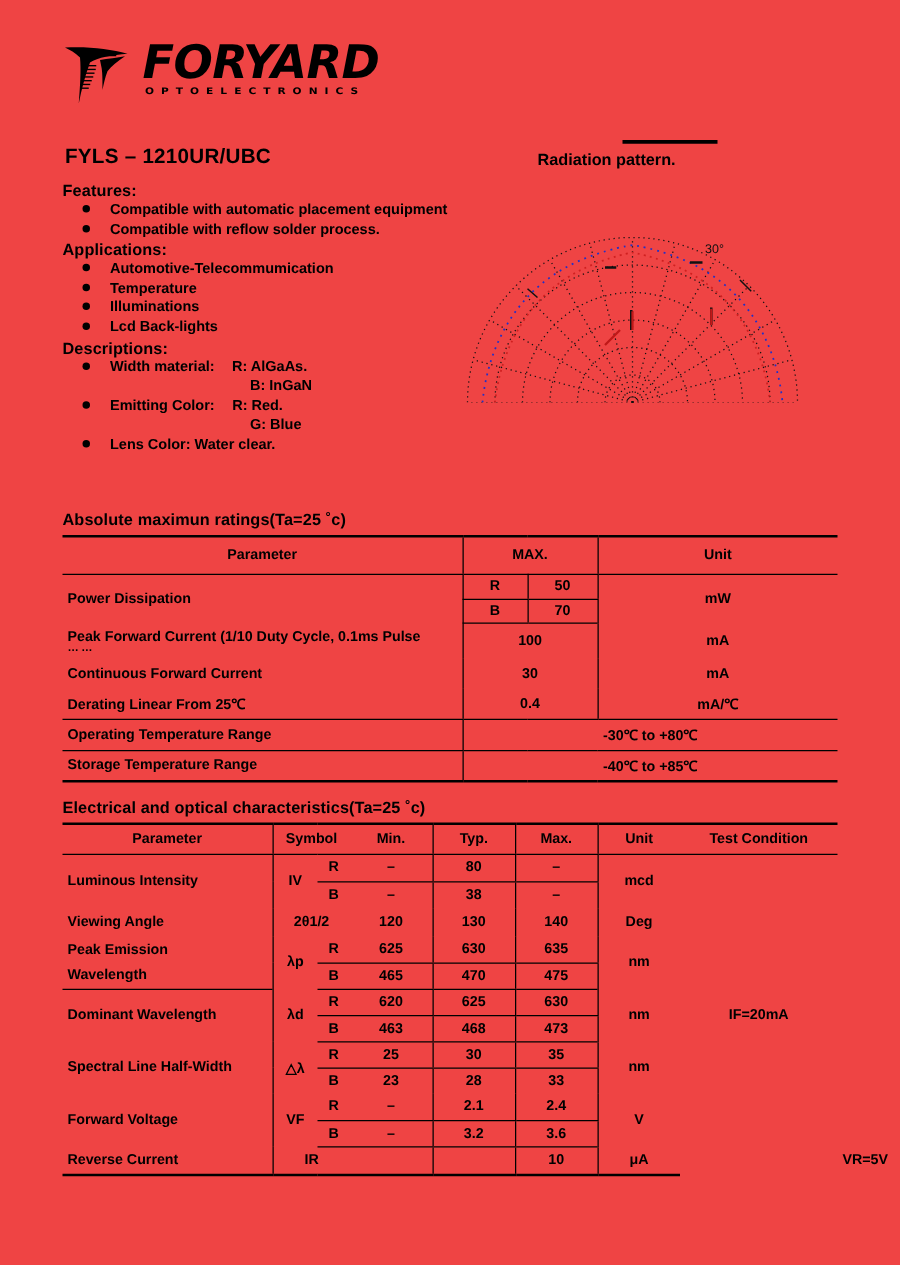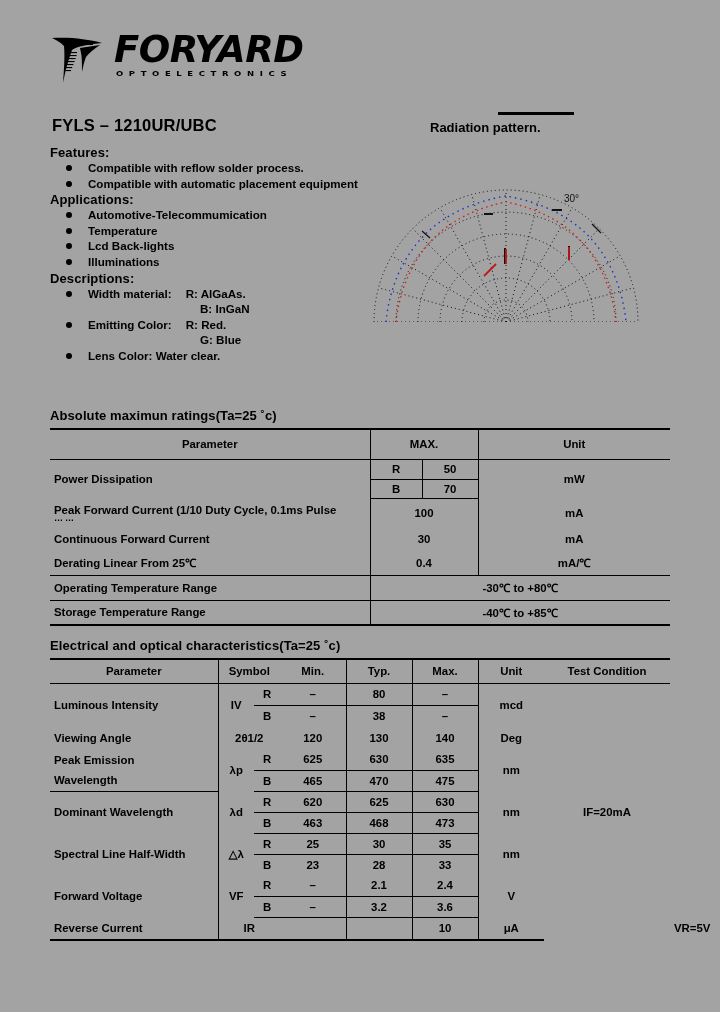--- a/index.html
+++ b/index.html
@@ -13,21 +13,21 @@
     position: relative;
     font-family: "Liberation Sans", sans-serif;
     color: #000000;
     overflow: hidden;
   }
   .page {
     position: absolute;
     left: 0; top: 0;
     width: 720px;
     height: 1012px;
-    background: #a3a3a3;
+    background: #ef4444;
   }
 
   
   .header {
     position: absolute;
     left: 50px; top: 28px;
     width: 620px;
     height: 78px;
   }
   .logo-block {
@@ -233,44 +233,44 @@
 
   <div class="partno">FYLS – 1210UR/UBC</div>
   <div class="radpat-title">Radiation pattern.</div>
 
   <div class="features">
 
     <div class="sec-head">Features:</div>
 
     <div class="bullet-row">
       <span class="bullet-dot"></span>
+      <span class="bullet-text">Compatible with automatic placement equipment</span>
+    </div>
+    <div class="bullet-row">
+      <span class="bullet-dot"></span>
       <span class="bullet-text">Compatible with reflow solder process.</span>
     </div>
-    <div class="bullet-row">
-      <span class="bullet-dot"></span>
-      <span class="bullet-text">Compatible with automatic placement equipment</span>
-    </div>
 
     <div class="sec-head" style="margin-top:4px;">Applications:</div>
 
     <div class="bullet-row">
       <span class="bullet-dot"></span>
       <span class="bullet-text">Automotive-Telecommumication</span>
     </div>
     <div class="bullet-row">
       <span class="bullet-dot"></span>
       <span class="bullet-text">Temperature</span>
     </div>
     <div class="bullet-row">
       <span class="bullet-dot"></span>
+      <span class="bullet-text">Illuminations</span>
+    </div>
+    <div class="bullet-row">
+      <span class="bullet-dot"></span>
       <span class="bullet-text">Lcd Back-lights</span>
-    </div>
-    <div class="bullet-row">
-      <span class="bullet-dot"></span>
-      <span class="bullet-text">Illuminations</span>
     </div>
 
     <div class="sec-head" style="margin-top:4px;">Descriptions:</div>
 
     <div class="bullet-row">
       <span class="bullet-dot"></span>
       <span class="bullet-text">
         <span class="kv-label">Width material:</span><span class="kv-pair">R:  AlGaAs.</span>
       </span>
     </div>

